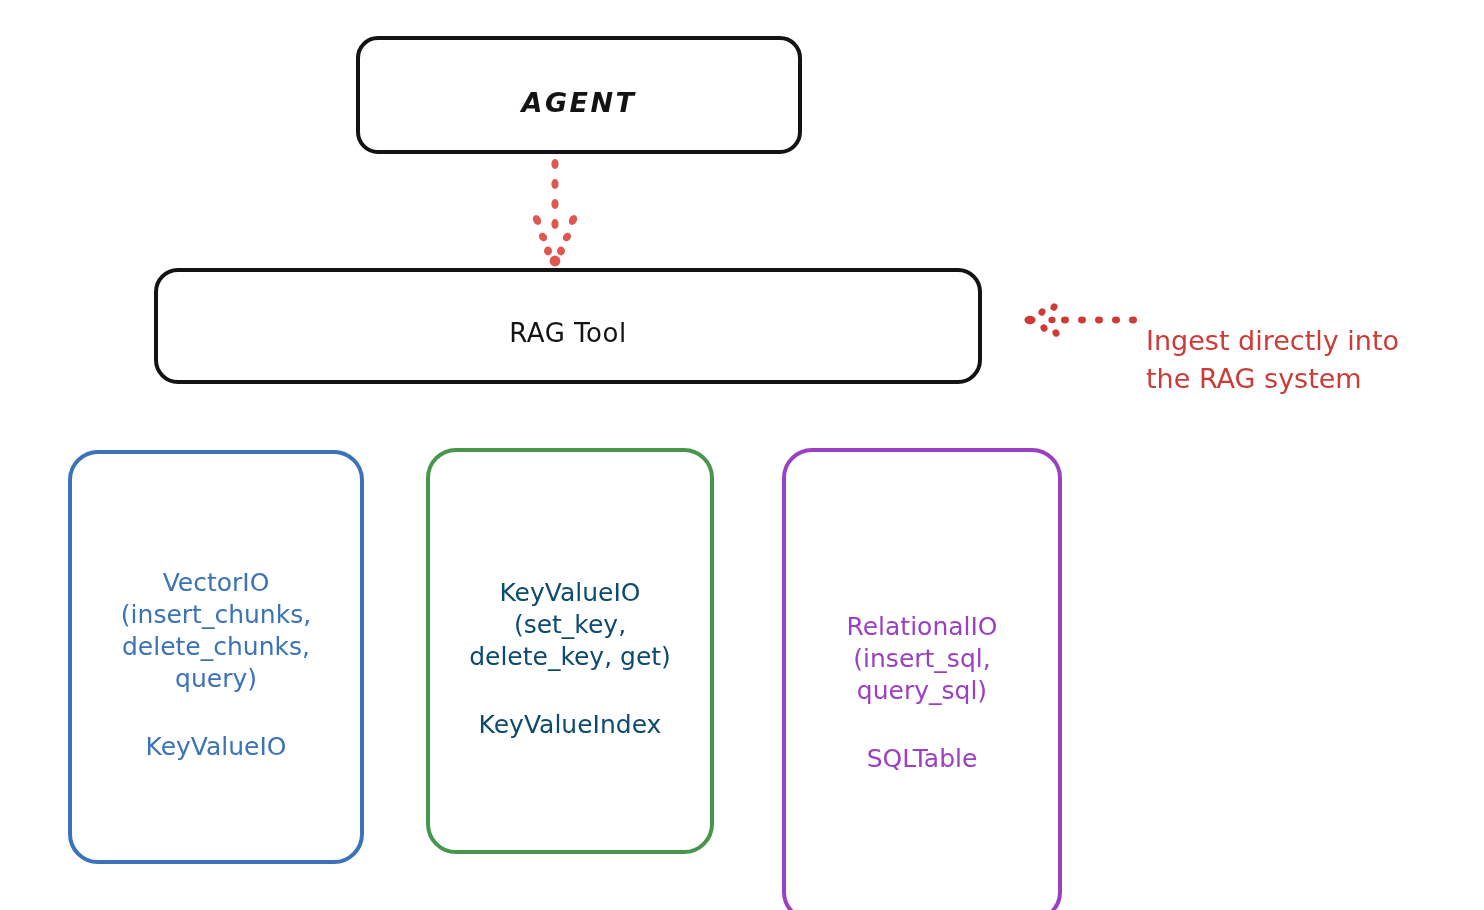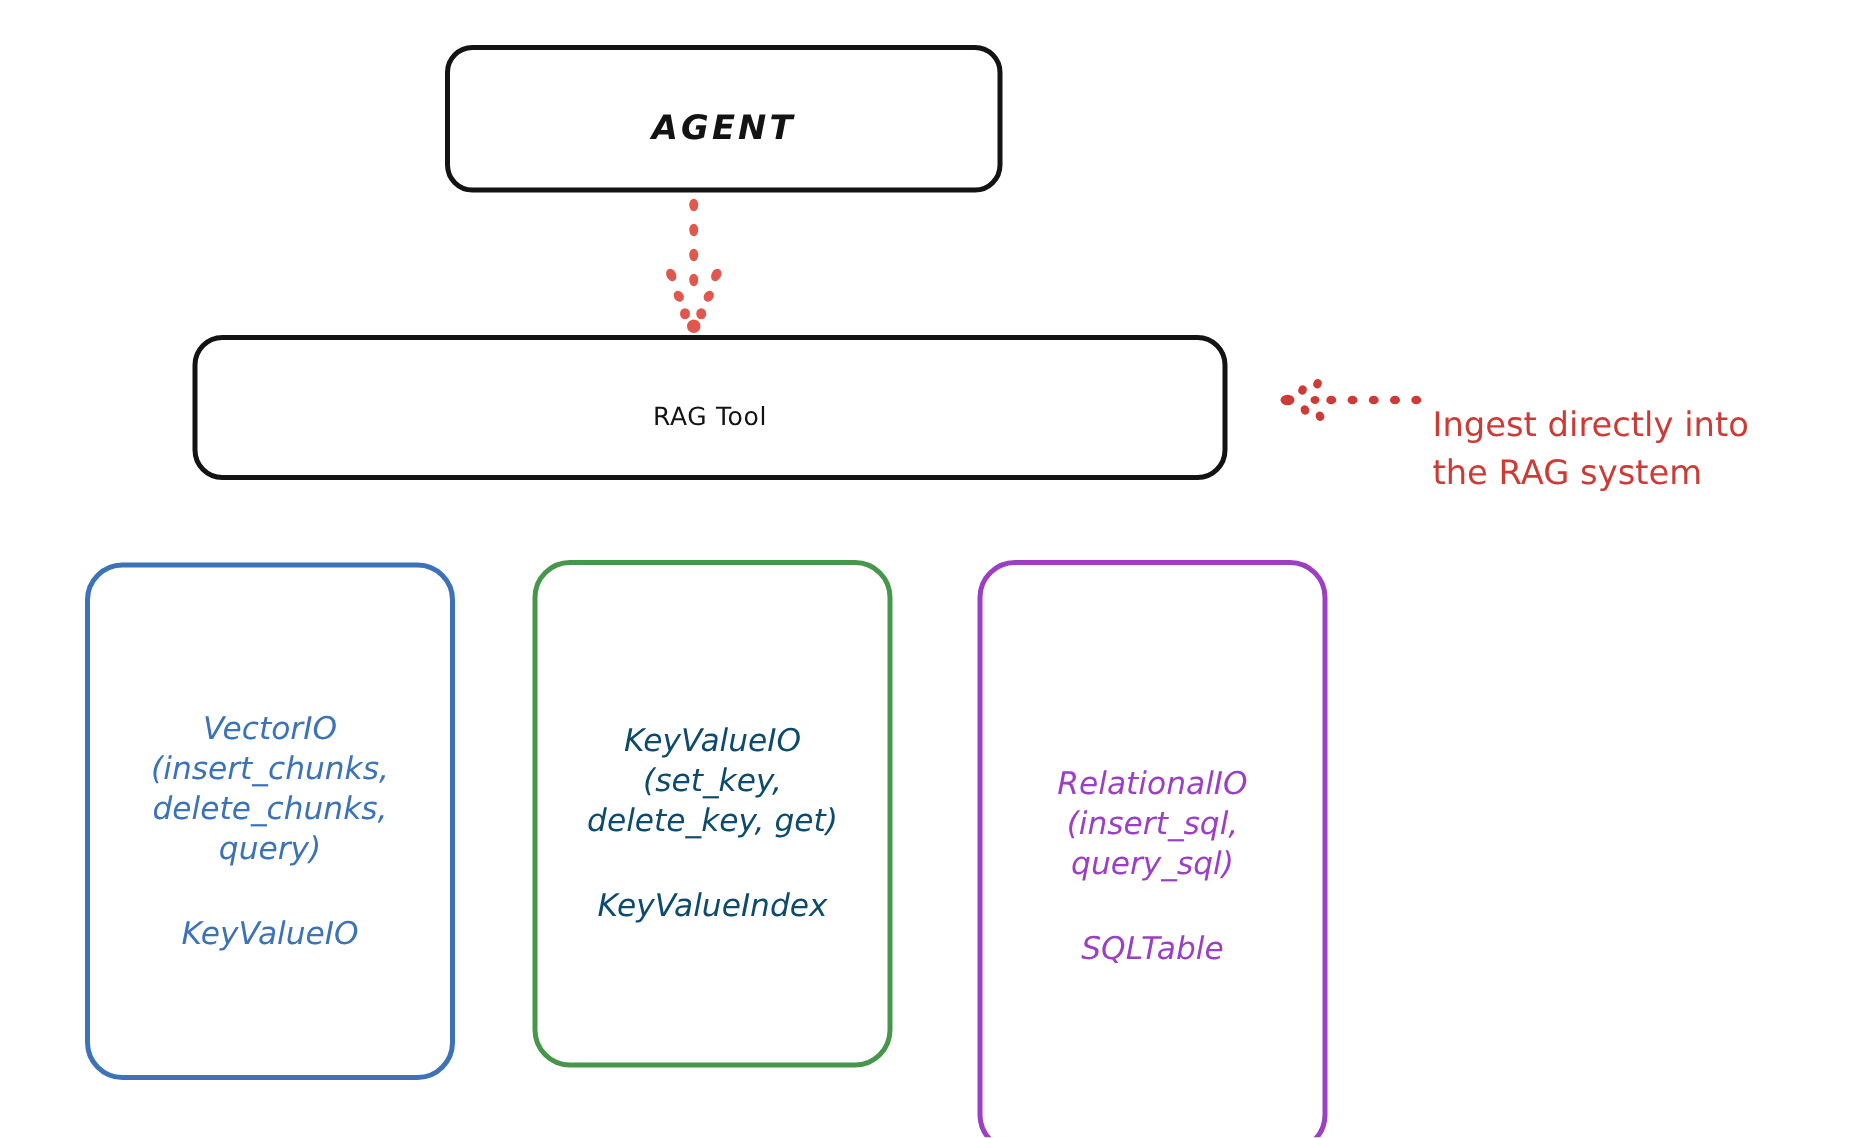--- a/index.html
+++ b/index.html
@@ -56,31 +56,30 @@
   #ragtool-node {
     left: 154px;
     top: 268px;
     width: 828px;
     height: 116px;
     border: 4px solid #131313;
     border-radius: 24px;
   }
   #ragtool-node .node-text {
     font-family: "DejaVu Sans", sans-serif;
-    font-size: 20px;
+    font-size: 26px;
     color: #131313;
     letter-spacing: 0.5px;
   }
 
   
   .leaf {
     border-width: 4px;
     border-style: solid;
     border-radius: 30px;
-    font-style: italic;
   }
   .leaf .node-text {
     font-family: "DejaVu Sans", sans-serif;
     font-size: 25px;
     font-weight: 500;
   }
   .leaf .node-text.secondary {
     margin-top: 36px;
   }
 

